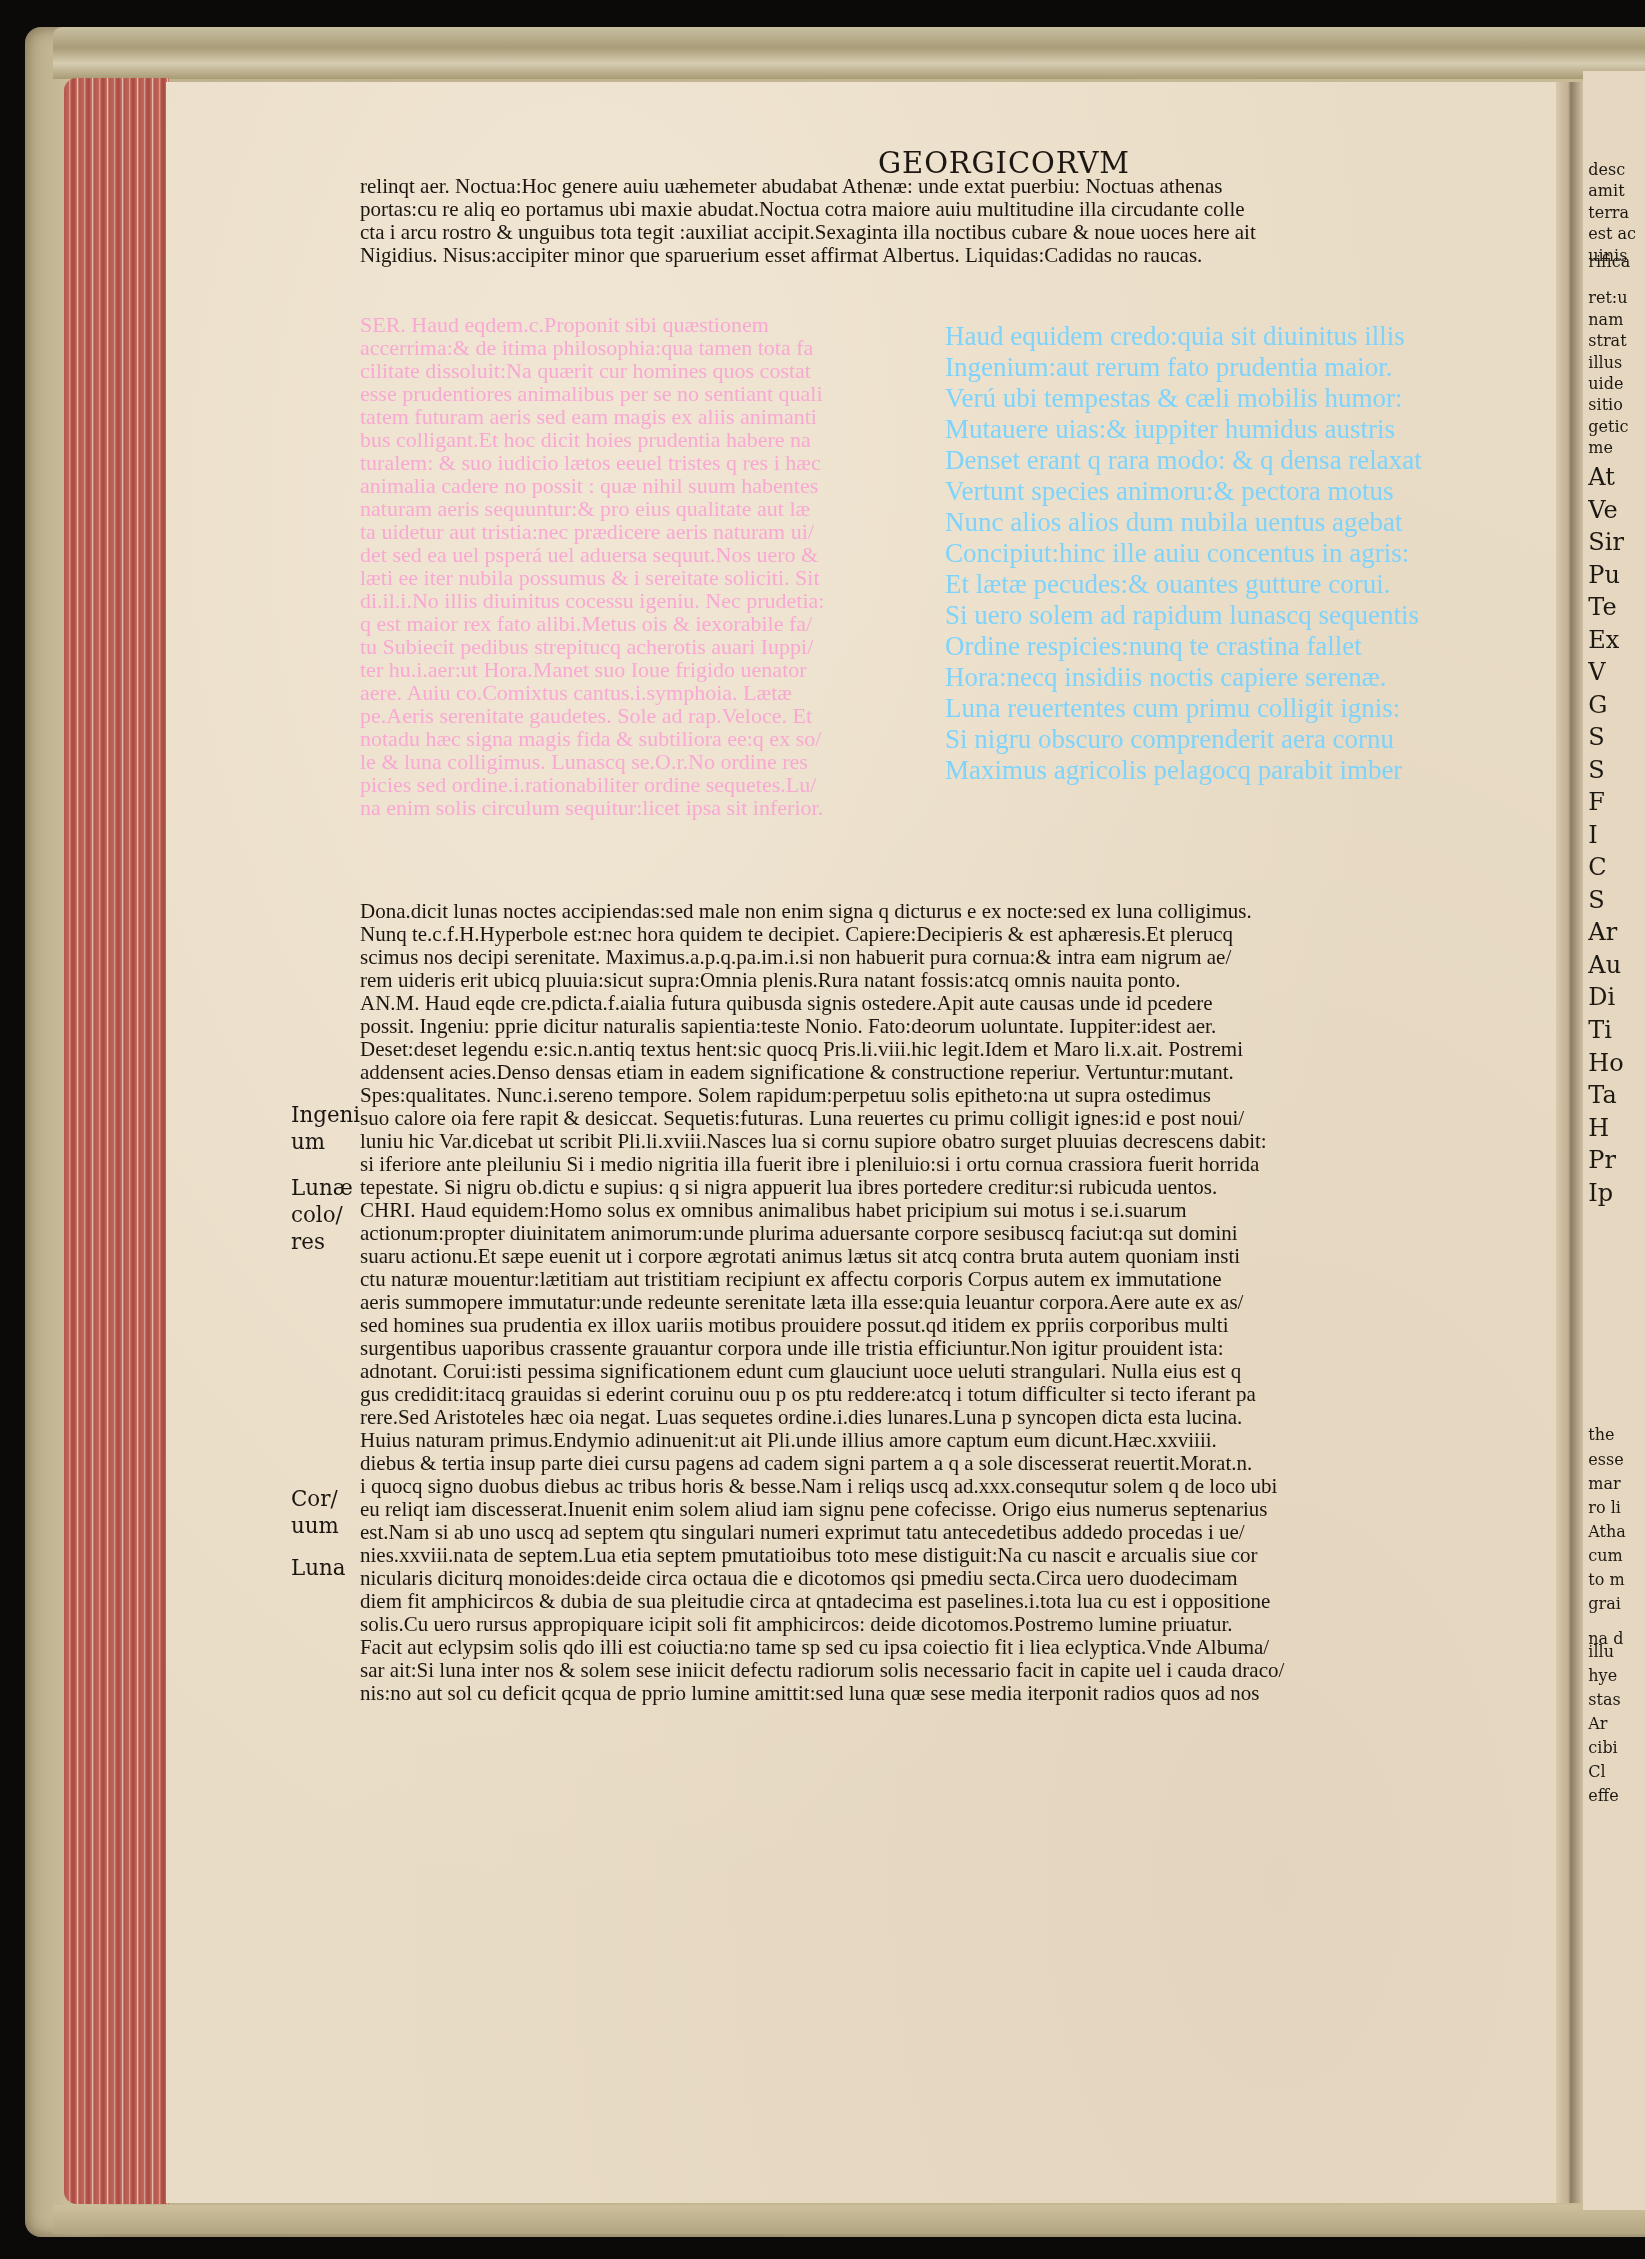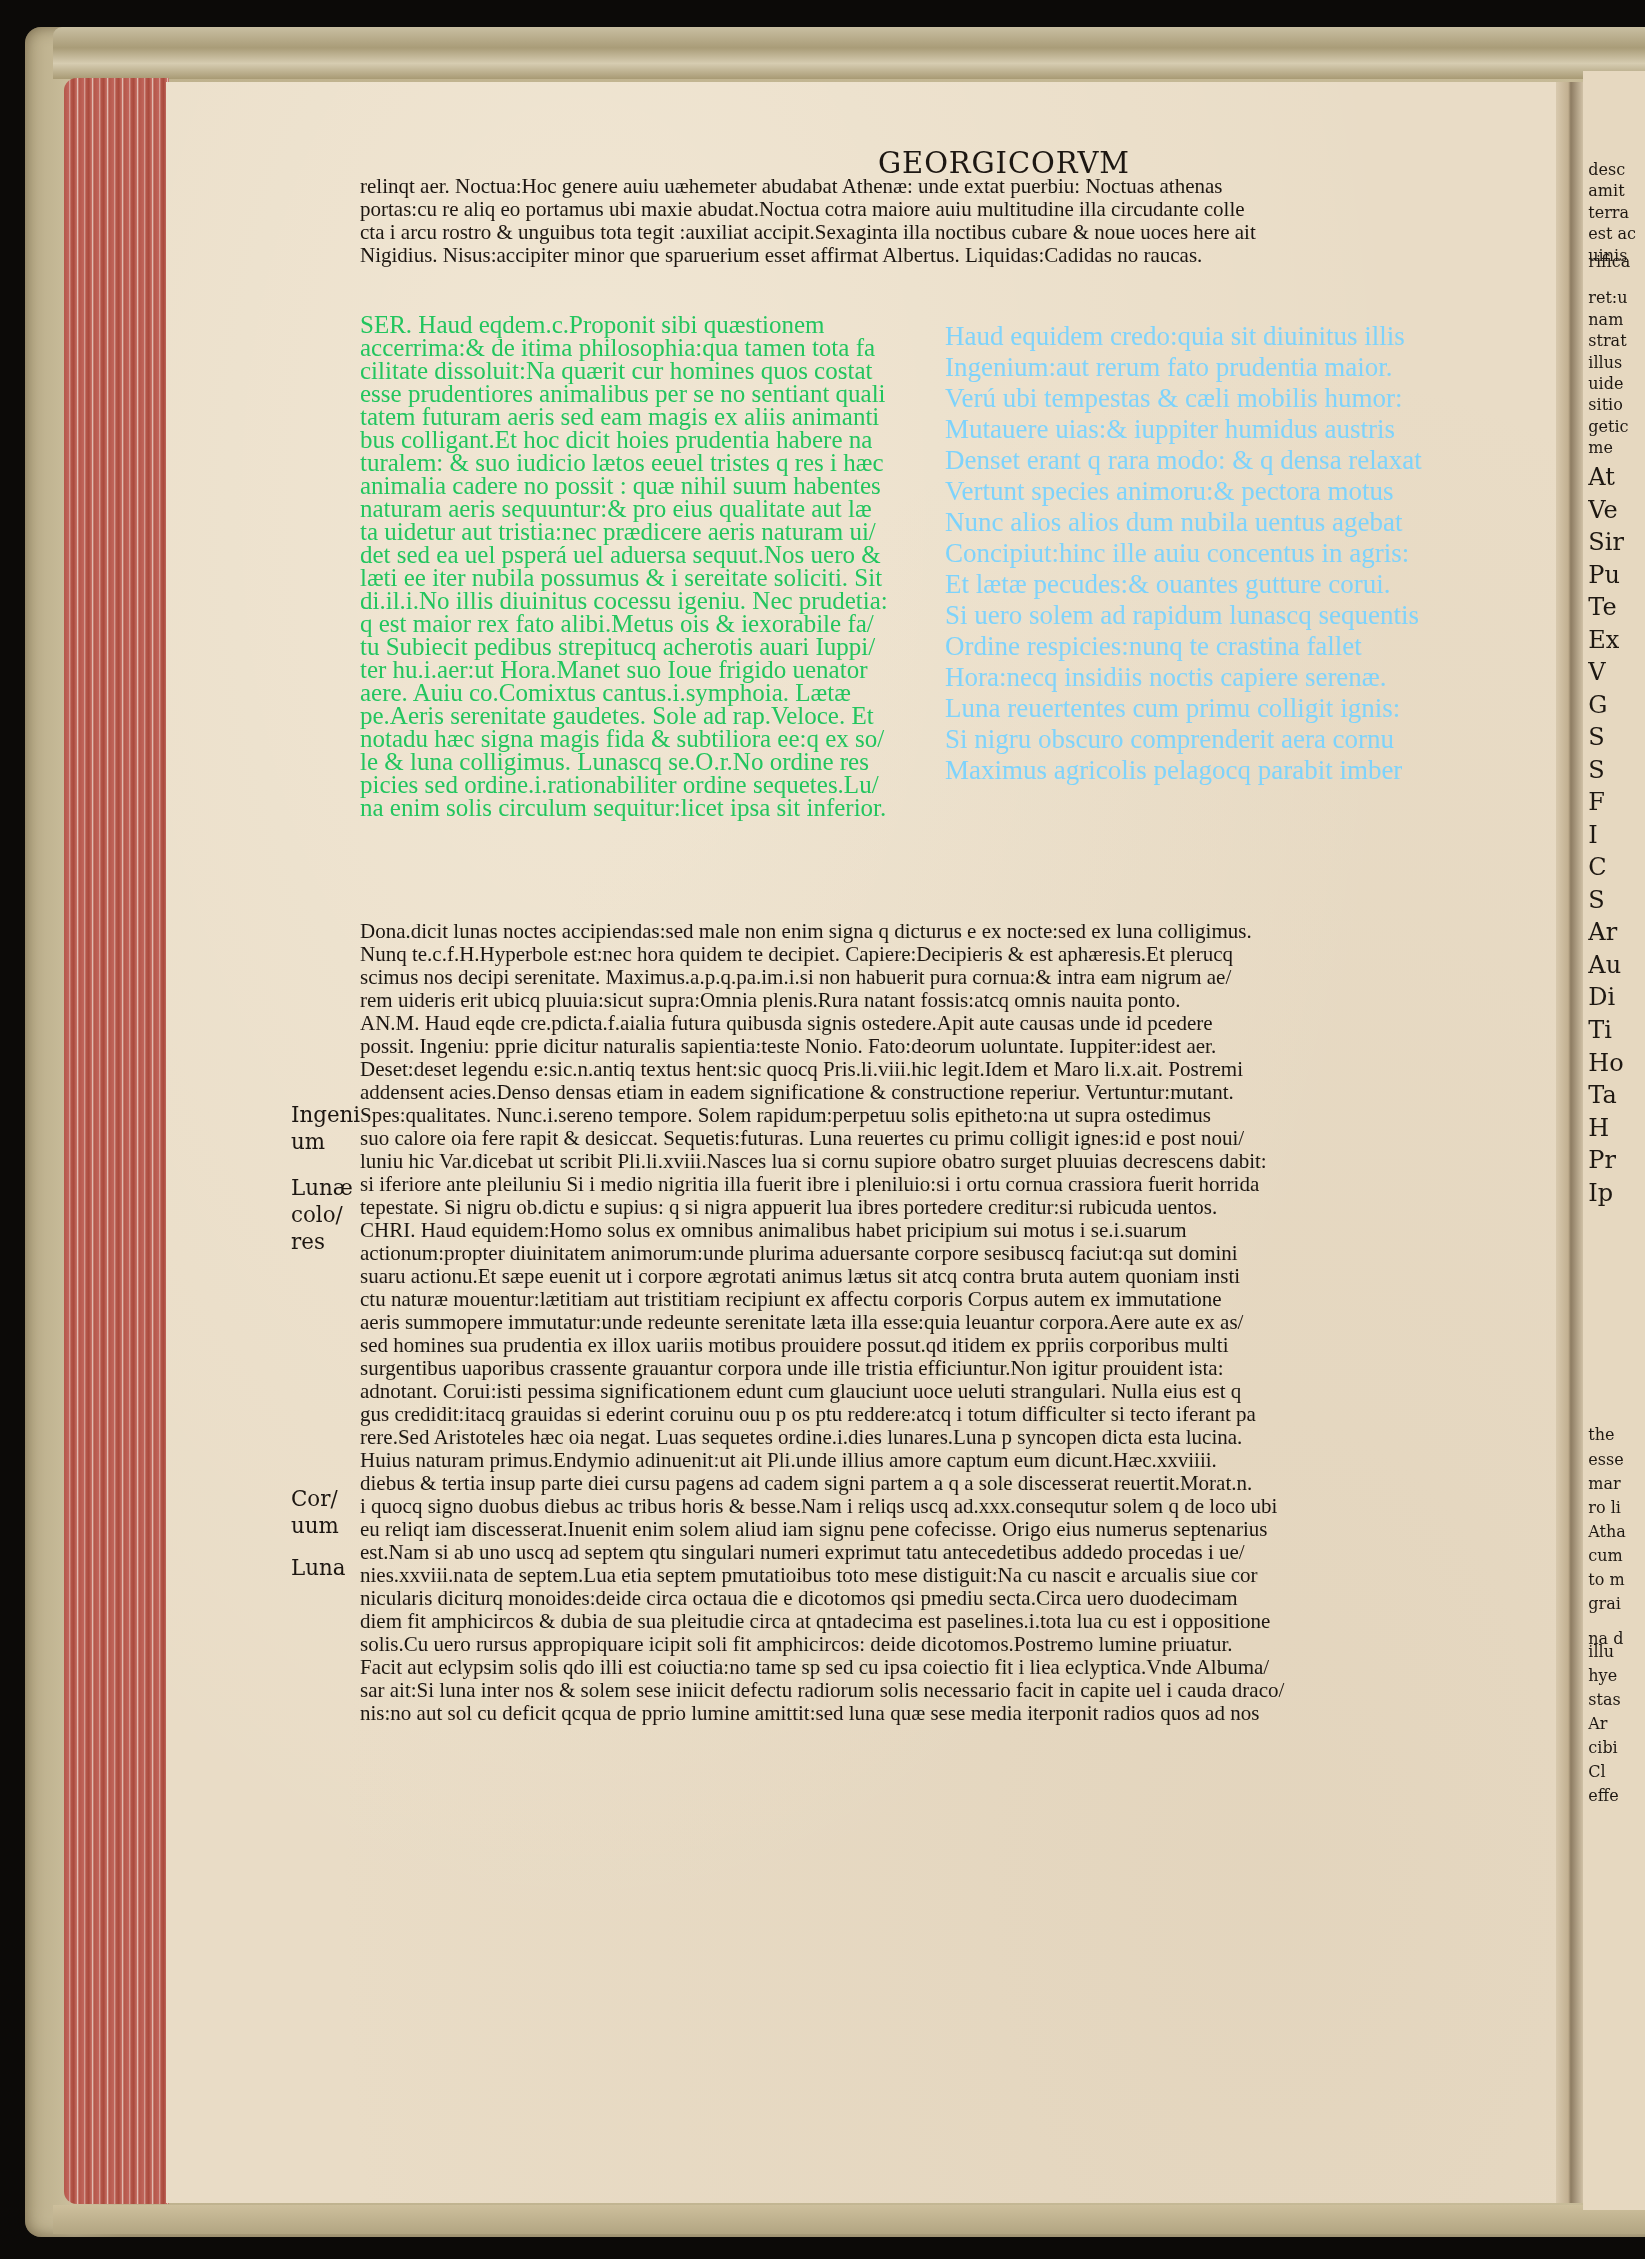--- a/index.html
+++ b/index.html
@@ -54,22 +54,22 @@
   .running-head {
     position: absolute; left: 878px; top: 146px;
     font-size: 29px; letter-spacing: 0.9px; color: #1d1712;
     font-family: "DejaVu Serif", serif;
   }
   .comm {
     position: absolute; left: 360px; font-size: 21px; line-height: 23px;
     font-family: "Liberation Serif", serif; color: #1c1611; white-space: nowrap;
   }
   .comm-left {
-    position: absolute; left: 360px; font-size: 25px; line-height: 23px;
-    width: 588px; white-space: nowrap; color: #22c55e;
+    position: absolute; left: 360px; font-size: 22px; line-height: 23px;
+    width: 588px; white-space: nowrap; color: #f9a8d4;
   }
   .verse {
     position: absolute; left: 945px; top: 321px; font-size: 27px; line-height: 31px;
     font-family: "Liberation Serif", serif; color: #7dd3fc; white-space: nowrap;
   }
   .line { display: block; }
   .margin {
     position: absolute; left: 291px; font-size: 21.4px; line-height: 27px; color: #1c1611;
     font-family: "DejaVu Serif", serif;
   }
@@ -193,21 +193,21 @@
     <span class="line">Concipiut:hinc ille auiu concentus in agris:</span>
     <span class="line">Et lætæ pecudes:&amp; ouantes gutture corui.</span>
     <span class="line">Si uero solem ad rapidum lunascq sequentis</span>
     <span class="line">Ordine respicies:nunq te crastina fallet</span>
     <span class="line">Hora:necq insidiis noctis capiere serenæ.</span>
     <span class="line">Luna reuertentes cum primu colligit ignis:</span>
     <span class="line">Si nigru obscuro comprenderit aera cornu</span>
     <span class="line">Maximus agricolis pelagocq parabit imber</span>
   </div>
 
-<div class="comm" style="top:920px;" id="bottom-comm">
+<div class="comm" style="top:900px;" id="bottom-comm">
     <span class="line">Dona.dicit lunas noctes accipiendas:sed male non enim signa q dicturus e ex nocte:sed ex luna colligimus.</span>
     <span class="line">Nunq te.c.f.H.Hyperbole est:nec hora quidem te decipiet. Capiere:Decipieris &amp; est aphæresis.Et plerucq</span>
     <span class="line">scimus nos decipi serenitate. Maximus.a.p.q.pa.im.i.si non habuerit pura cornua:&amp; intra eam nigrum ae/</span>
     <span class="line">rem uideris erit ubicq pluuia:sicut supra:Omnia plenis.Rura natant fossis:atcq omnis nauita ponto.</span>
     <span class="line">AN.M. Haud eqde cre.pdicta.f.aialia futura quibusda signis ostedere.Apit aute causas unde id pcedere</span>
     <span class="line">possit. Ingeniu: pprie dicitur naturalis sapientia:teste Nonio. Fato:deorum uoluntate. Iuppiter:idest aer.</span>
     <span class="line">Deset:deset legendu e:sic.n.antiq textus hent:sic quocq Pris.li.viii.hic legit.Idem et Maro li.x.ait. Postremi</span>
     <span class="line">addensent acies.Denso densas etiam in eadem significatione &amp; constructione reperiur. Vertuntur:mutant.</span>
     <span class="line">Spes:qualitates. Nunc.i.sereno tempore. Solem rapidum:perpetuu solis epitheto:na ut supra ostedimus</span>
     <span class="line">suo calore oia fere rapit &amp; desiccat. Sequetis:futuras. Luna reuertes cu primu colligit ignes:id e post noui/</span>

